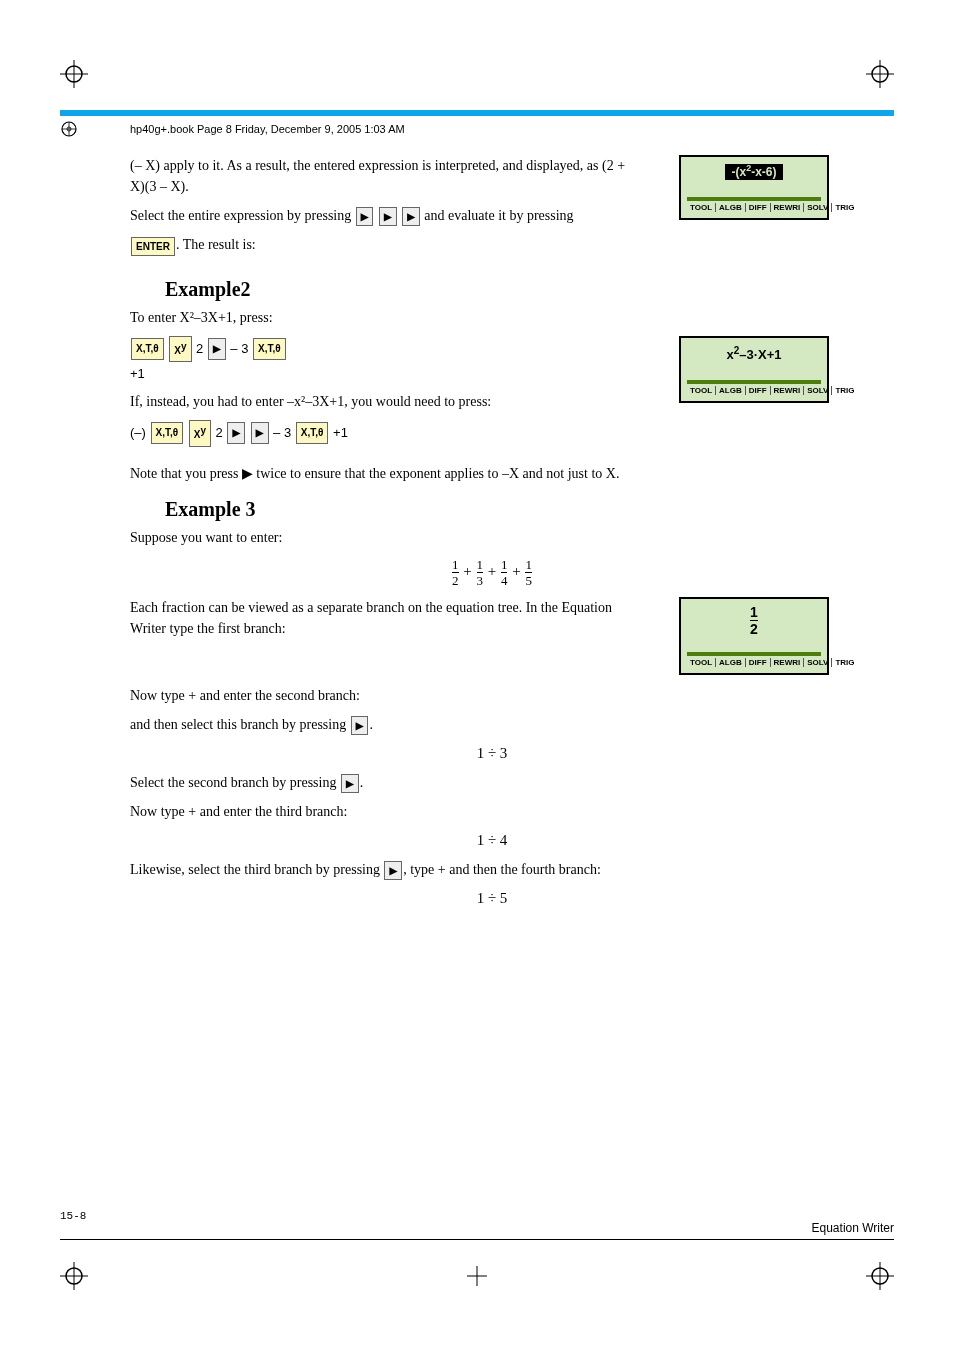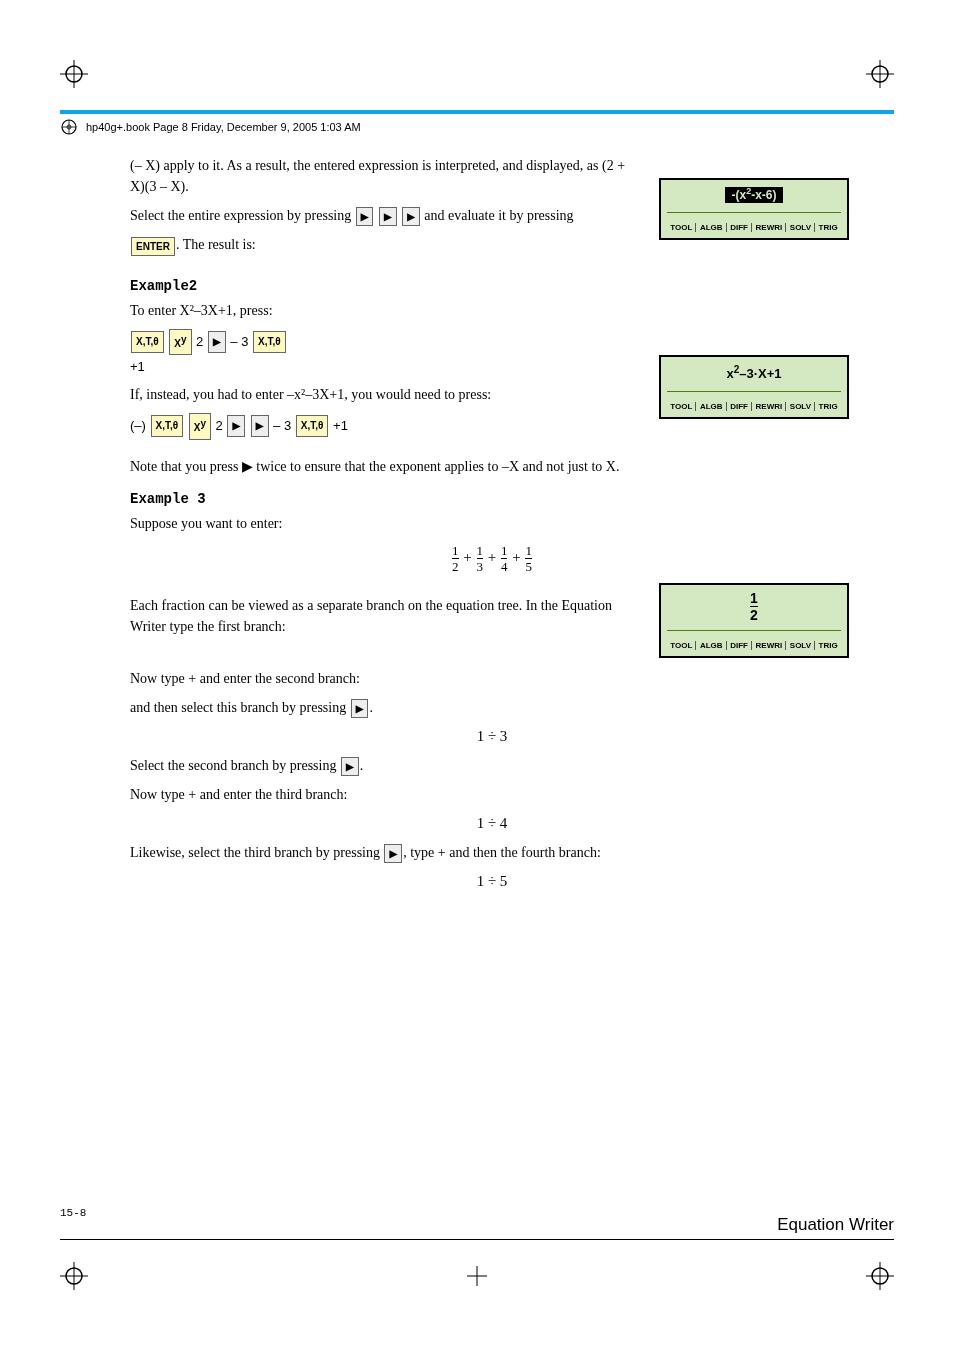--- a/index.html
+++ b/index.html
@@ -35,24 +35,25 @@
     .corner-tr { top: 60px; right: 60px; }
     .corner-bl { bottom: 60px; left: 60px; }
     .corner-br { bottom: 60px; right: 60px; }
 
     
     .page-header {
       position: absolute;
       top: 110px;
       left: 60px;
       right: 60px;
-      border-top: 4px solid #0ea5e9;
+      border-top: 6px solid #0ea5e9;
       padding-top: 4px;
       display: flex;
       align-items: center;
+      gap: 44px;
     }
 
     .header-compass {
       width: 18px;
       height: 18px;
       margin-right: 8px;
     }
 
     .header-text {
       font-size: 11px;
@@ -69,21 +70,21 @@
       padding-bottom: 4px;
       display: flex;
       justify-content: space-between;
       align-items: center;
     }
     .footer-left {
       font-size: 11px;
       font-family: Liberation Mono, monospace;
     }
     .footer-right {
-      font-size: 17px;
+      font-size: 12px;
       font-family: Arial, sans-serif;
       margin-top: 24px;
     }
     .footer-center-mark {
       position: absolute;
       bottom: 60px;
       left: 50%;
       transform: translateX(-50%);
     }
 
@@ -94,59 +95,58 @@
       left: 130px;
       right: 100px;
       bottom: 130px;
     }
 
     
     .two-col {
       display: flex;
       gap: 20px;
       margin-bottom: 10px;
-      align-items: center;
     }
     .col-text {
       flex: 1;
     }
     .col-screen {
       flex: 0 0 200px;
       display: flex;
       flex-direction: column;
       align-items: center;
     }
 
     
     .calc-screen {
       border: 2px solid #000;
-      width: 190px;
+      width: 150px;
       min-height: 60px;
       background: #d4e8c2;
       display: flex;
       flex-direction: column;
       align-items: center;
       justify-content: center;
       padding: 6px;
       position: relative;
       font-family: Arial, sans-serif;
     }
     .calc-screen-content {
       font-size: 13px;
       font-weight: bold;
       color: #000;
       text-align: center;
       line-height: 1.3;
     }
     .calc-menu-bar {
       display: flex;
       width: 100%;
-      border-top: 1px solid #4d7c0f;
-      margin-top: 8px;
-      padding-top: 10px;
+      border-top: 4px solid #4d7c0f;
+      margin-top: 16px;
+      padding-top: 2px;
       justify-content: space-around;
     }
     .calc-menu-item {
       font-size: 8px;
       font-family: Arial, sans-serif;
       color: #000;
       font-weight: bold;
       border-right: 1px solid #555;
       padding: 0 3px;
     }
@@ -155,24 +155,25 @@
     }
 
     
     p {
       margin-bottom: 8px;
       line-height: 1.5;
     }
 
     .example-heading {
       font-weight: bold;
-      font-family: Liberation Mono, monospace;
-      font-size: 14px;
+      font-family: Liberation Serif, serif;
+      font-size: 20px;
       margin-top: 14px;
       margin-bottom: 6px;
+      margin-left: 35px;
     }
 
     .key-button {
       display: inline-block;
       border: 1px solid #666;
       background: #fef9c3;
       font-family: Arial, sans-serif;
       font-size: 10px;
       padding: 1px 4px;
       margin: 0 1px;

